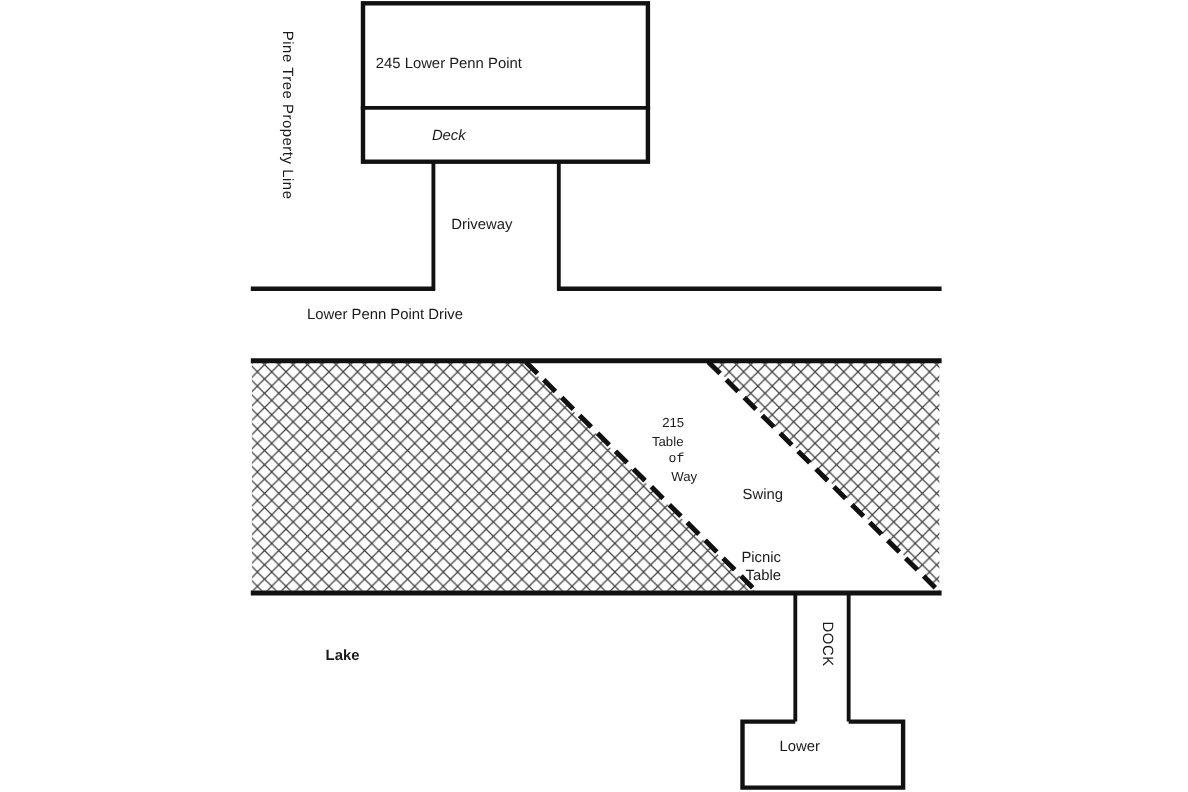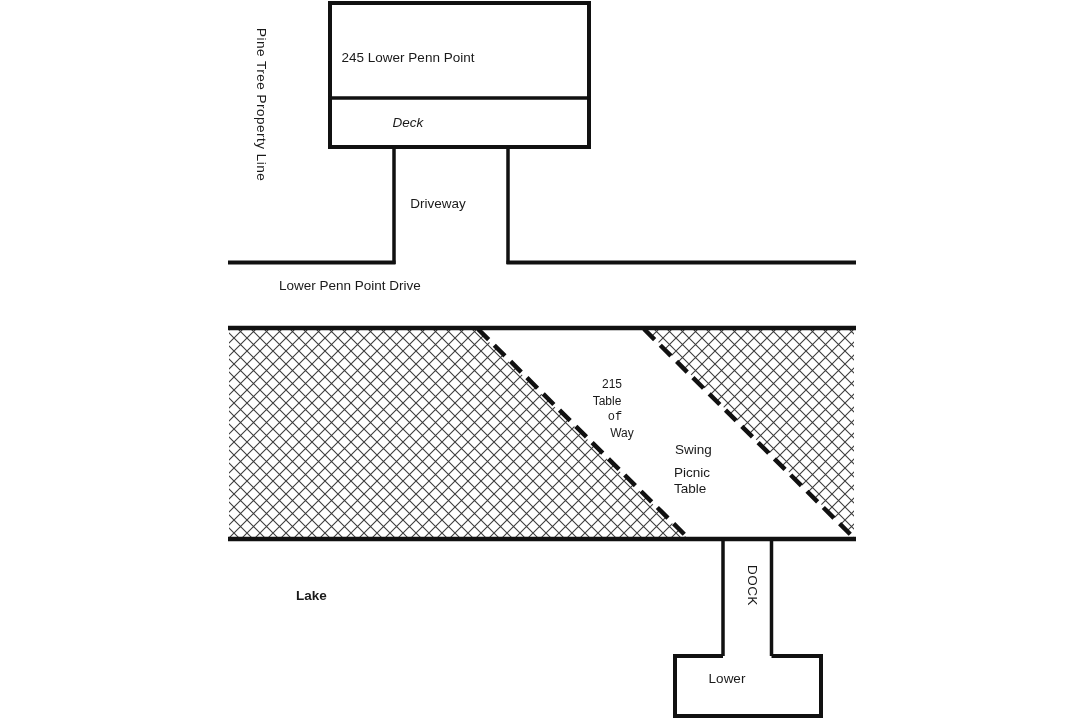--- a/index.html
+++ b/index.html
@@ -39,21 +39,21 @@
   #property-line-label { left: 254px; top: 28px; }
   #dock-label          { left: 745px; top: 565px; }
   
   #house-label    { left: 408px; top: 50px; }
   #deck-label     { left: 408px; top: 115px; font-style: italic; }
   #driveway-label { left: 438px; top: 196px; }
   #road-label     { left: 279px; top: 278px; text-align: center; }
   #lake-label     { left: 296px; top: 588px; font-weight: bold; }
   #chairs-label   { left: 727px; top: 671px; }
   #swing-label    { left: 675px; top: 442px; }
-  #picnic-label   { left: 674px; top: 465px; line-height: 15.5px; white-space: pre-line; }
+  #picnic-label   { left: 674px; top: 499px; line-height: 15.5px; white-space: pre-line; text-align: right; }
   
   .row-line { position: absolute; font-size: 12px; transform: translateX(-50%); white-space: nowrap; }
   #row-line-0 { left: 612px; top: 377px; }
   #row-line-1 { left: 607px; top: 394px; }
   #row-line-2 { left: 615px; top: 410px; font-family: Liberation Mono, monospace; }
   #row-line-3 { left: 622px; top: 426px; }
 </style>
 </head>
 <body>
 

